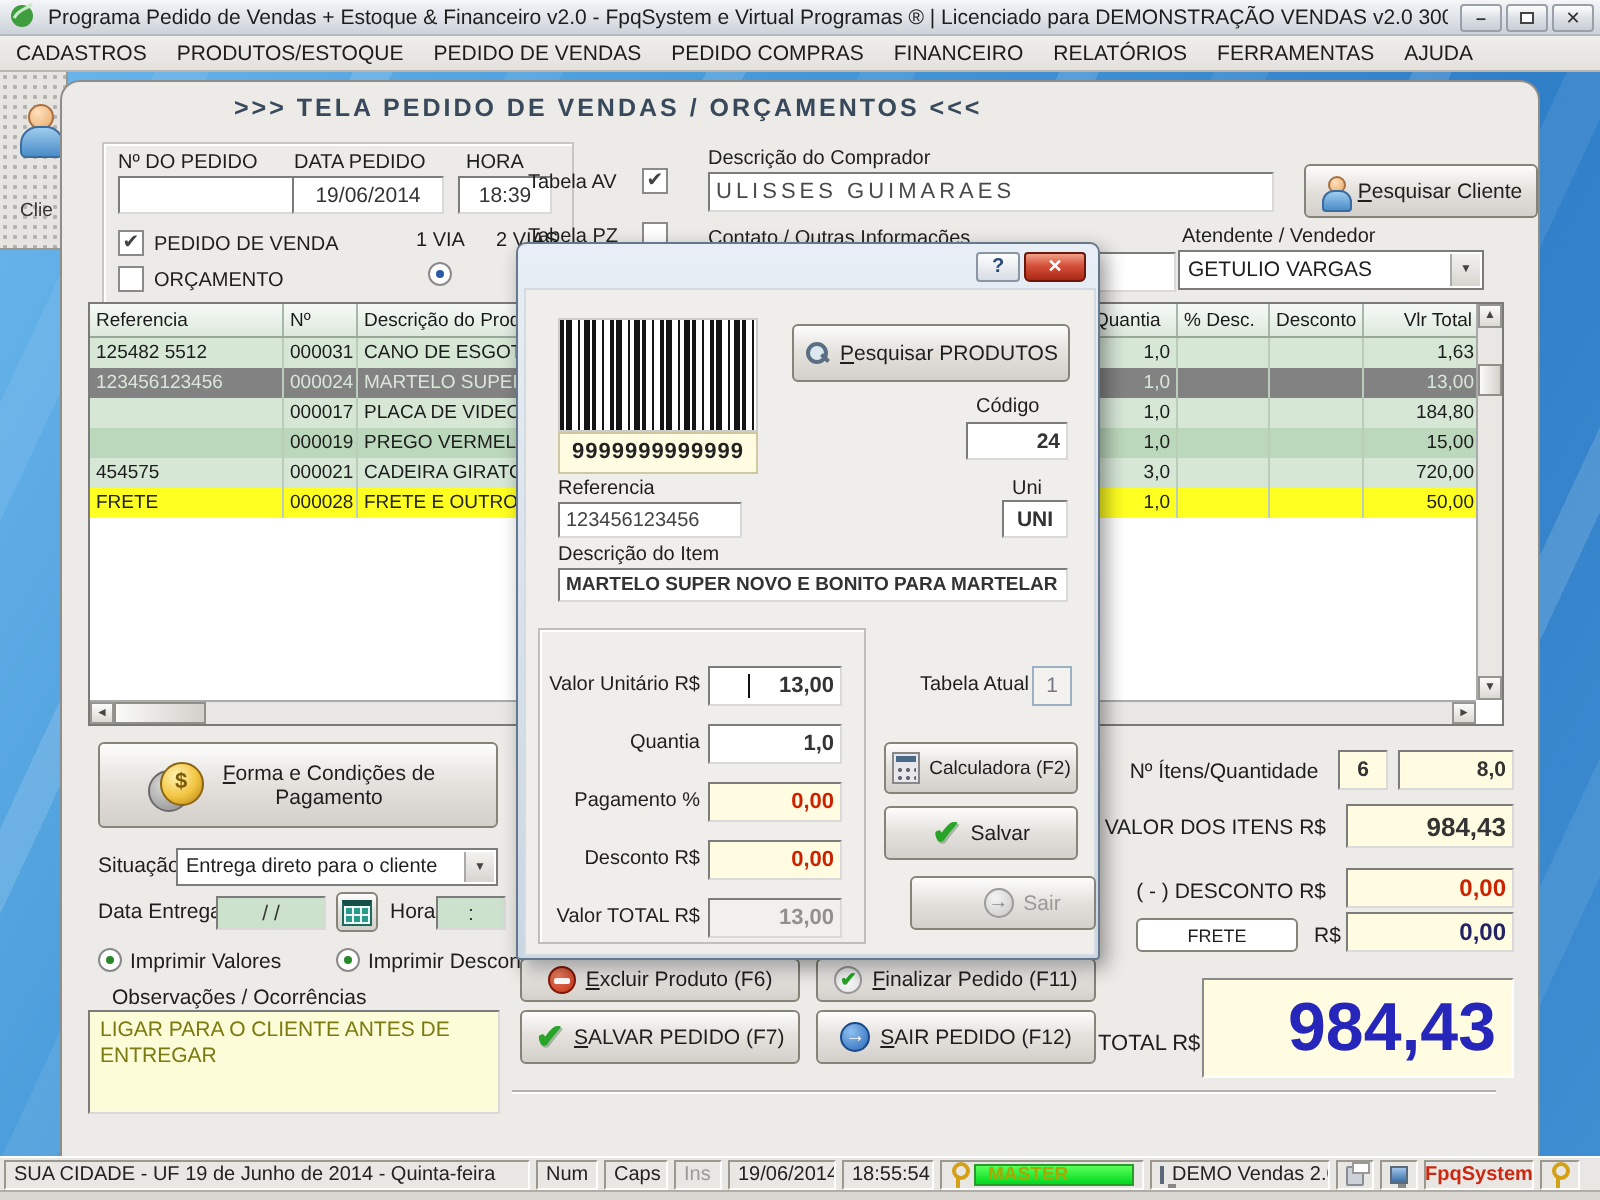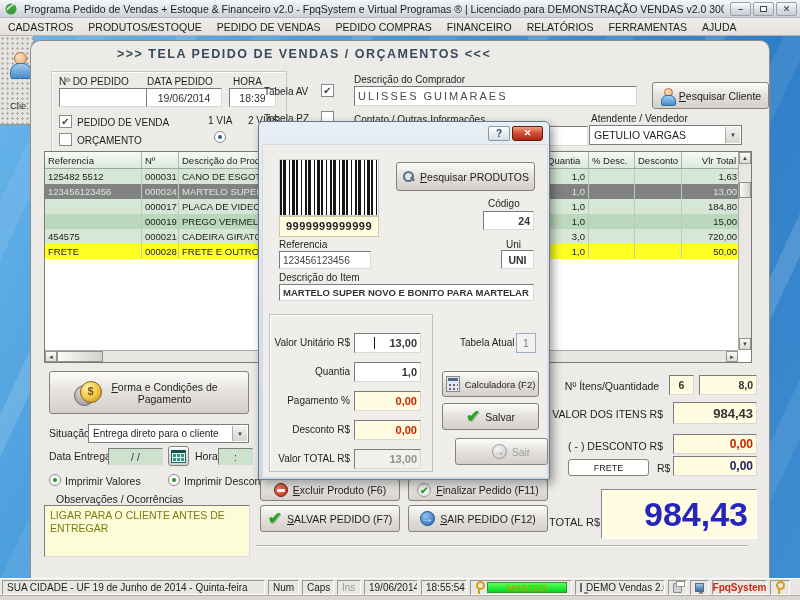--- a/index.html
+++ b/index.html
@@ -191,21 +191,21 @@
   .mlbl.r { text-align:right; }
 
   
   .statusbar { position:absolute; left:0; top:578px; width:800px; height:17px; background:#e9e7e3;
     border-top:1px solid #fff; z-index:6;padding-left:34px; }
   .sb-panel { position:absolute; top:1px; height:15px; background:#e9e7e3;
     border:1px solid; border-color:#9a988f #fdfdfb #fdfdfb #9a988f;
     font-size:10px; color:#222; display:flex; align-items:center; padding:0 4px; white-space:nowrap; overflow:hidden; }
   .sb-strip { position:absolute; left:0; top:595px; width:800px; height:5px; background:#dad7d2; border-top:1px solid #b0ada6; z-index:6; }
   .master-box { background:linear-gradient(#5aff5a,#00d81e); border:1px solid #2a9a2a; color:#a8a800;
-    font-weight:bold; height:11px; line-height:10px; font-size:9.5px; flex:1; text-align:center; margin-left:3px; padding:0 6px; }
+    font-weight:bold; height:11px; line-height:10px; font-size:9.5px; flex:1; margin-left:3px; padding:0 6px; }
   .red-brand { color:#cc2810; font-weight:bold; }
 
   .group-etch { position:absolute; border:1px solid #c8c6c2; box-shadow:inset 1px 1px 0 #fff; }
   .divider { position:absolute; left:225px; top:504px; width:492px; height:2px;
     border-top:1px solid #b6b3ae; border-bottom:1px solid #fff; }
   .big-total-box { position:absolute; left:570px; top:448px; width:156px; height:50px; background:#fffce1;
     border:1px solid; border-color:#8a8a8a #fff #fff #8a8a8a; display:flex; align-items:center; justify-content:flex-end;
     padding-right:8px; font-size:34px; font-weight:bold; color:#2626bb; }
 </style>
 </head>

